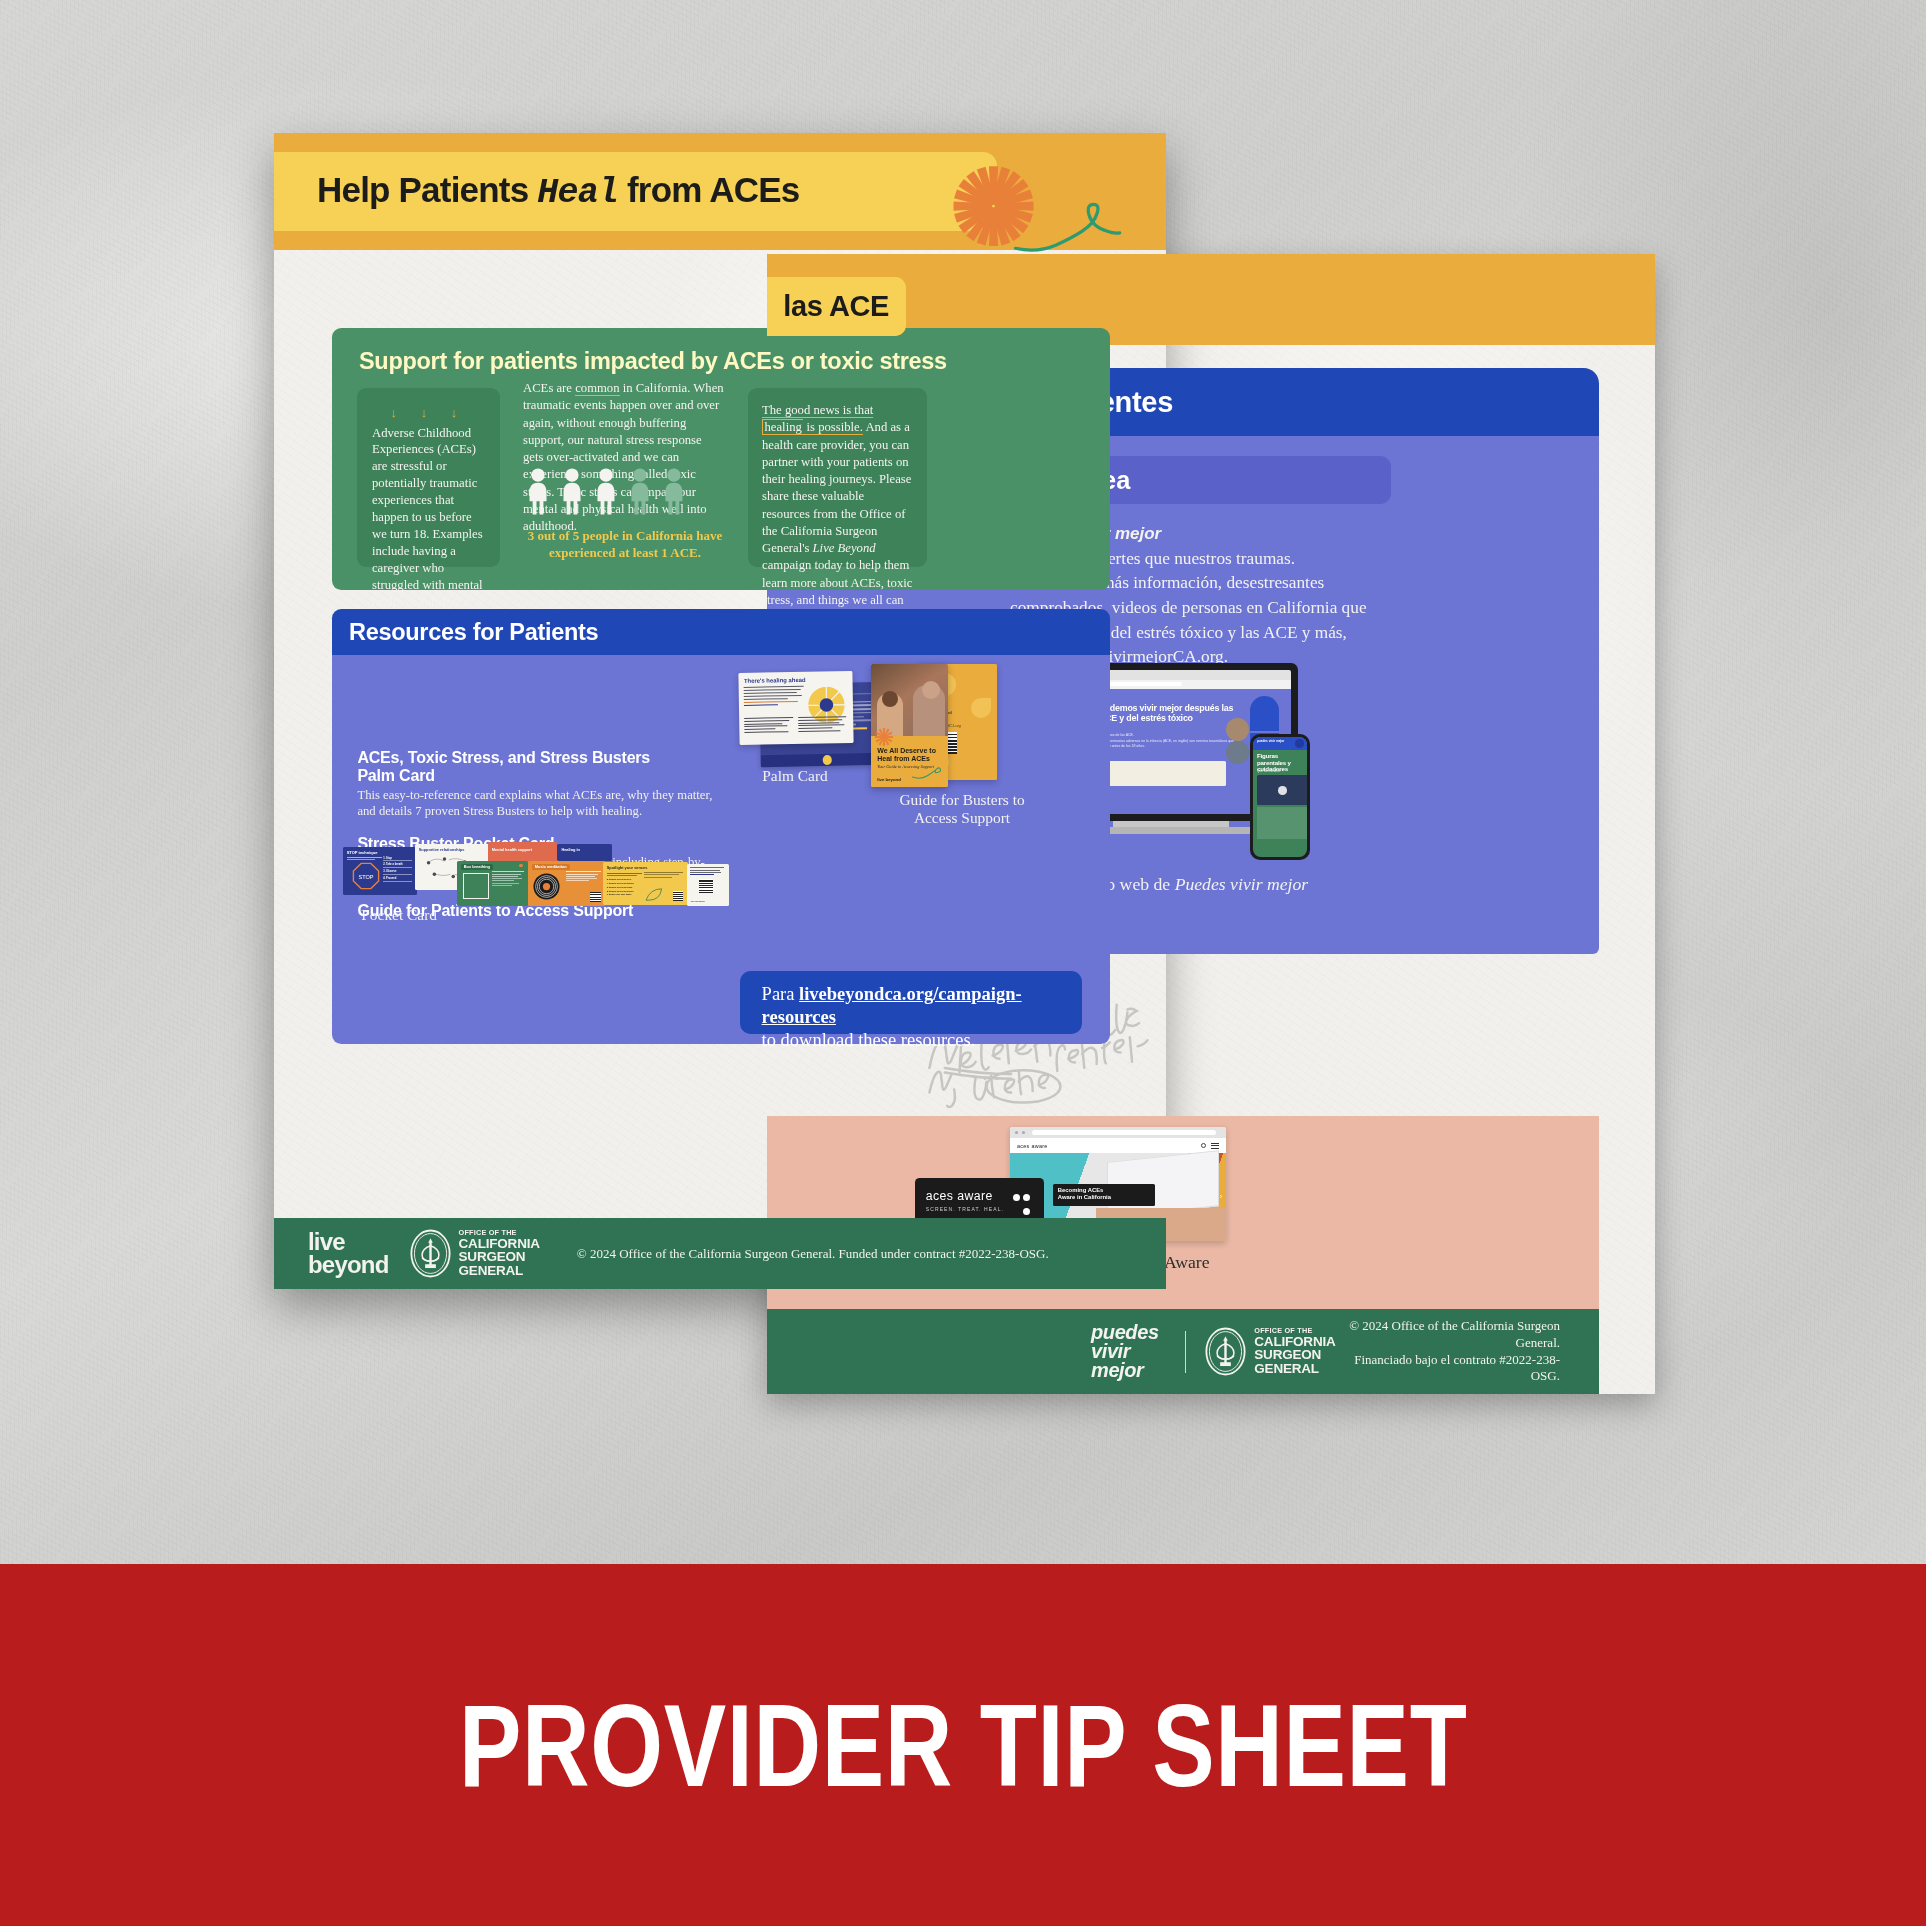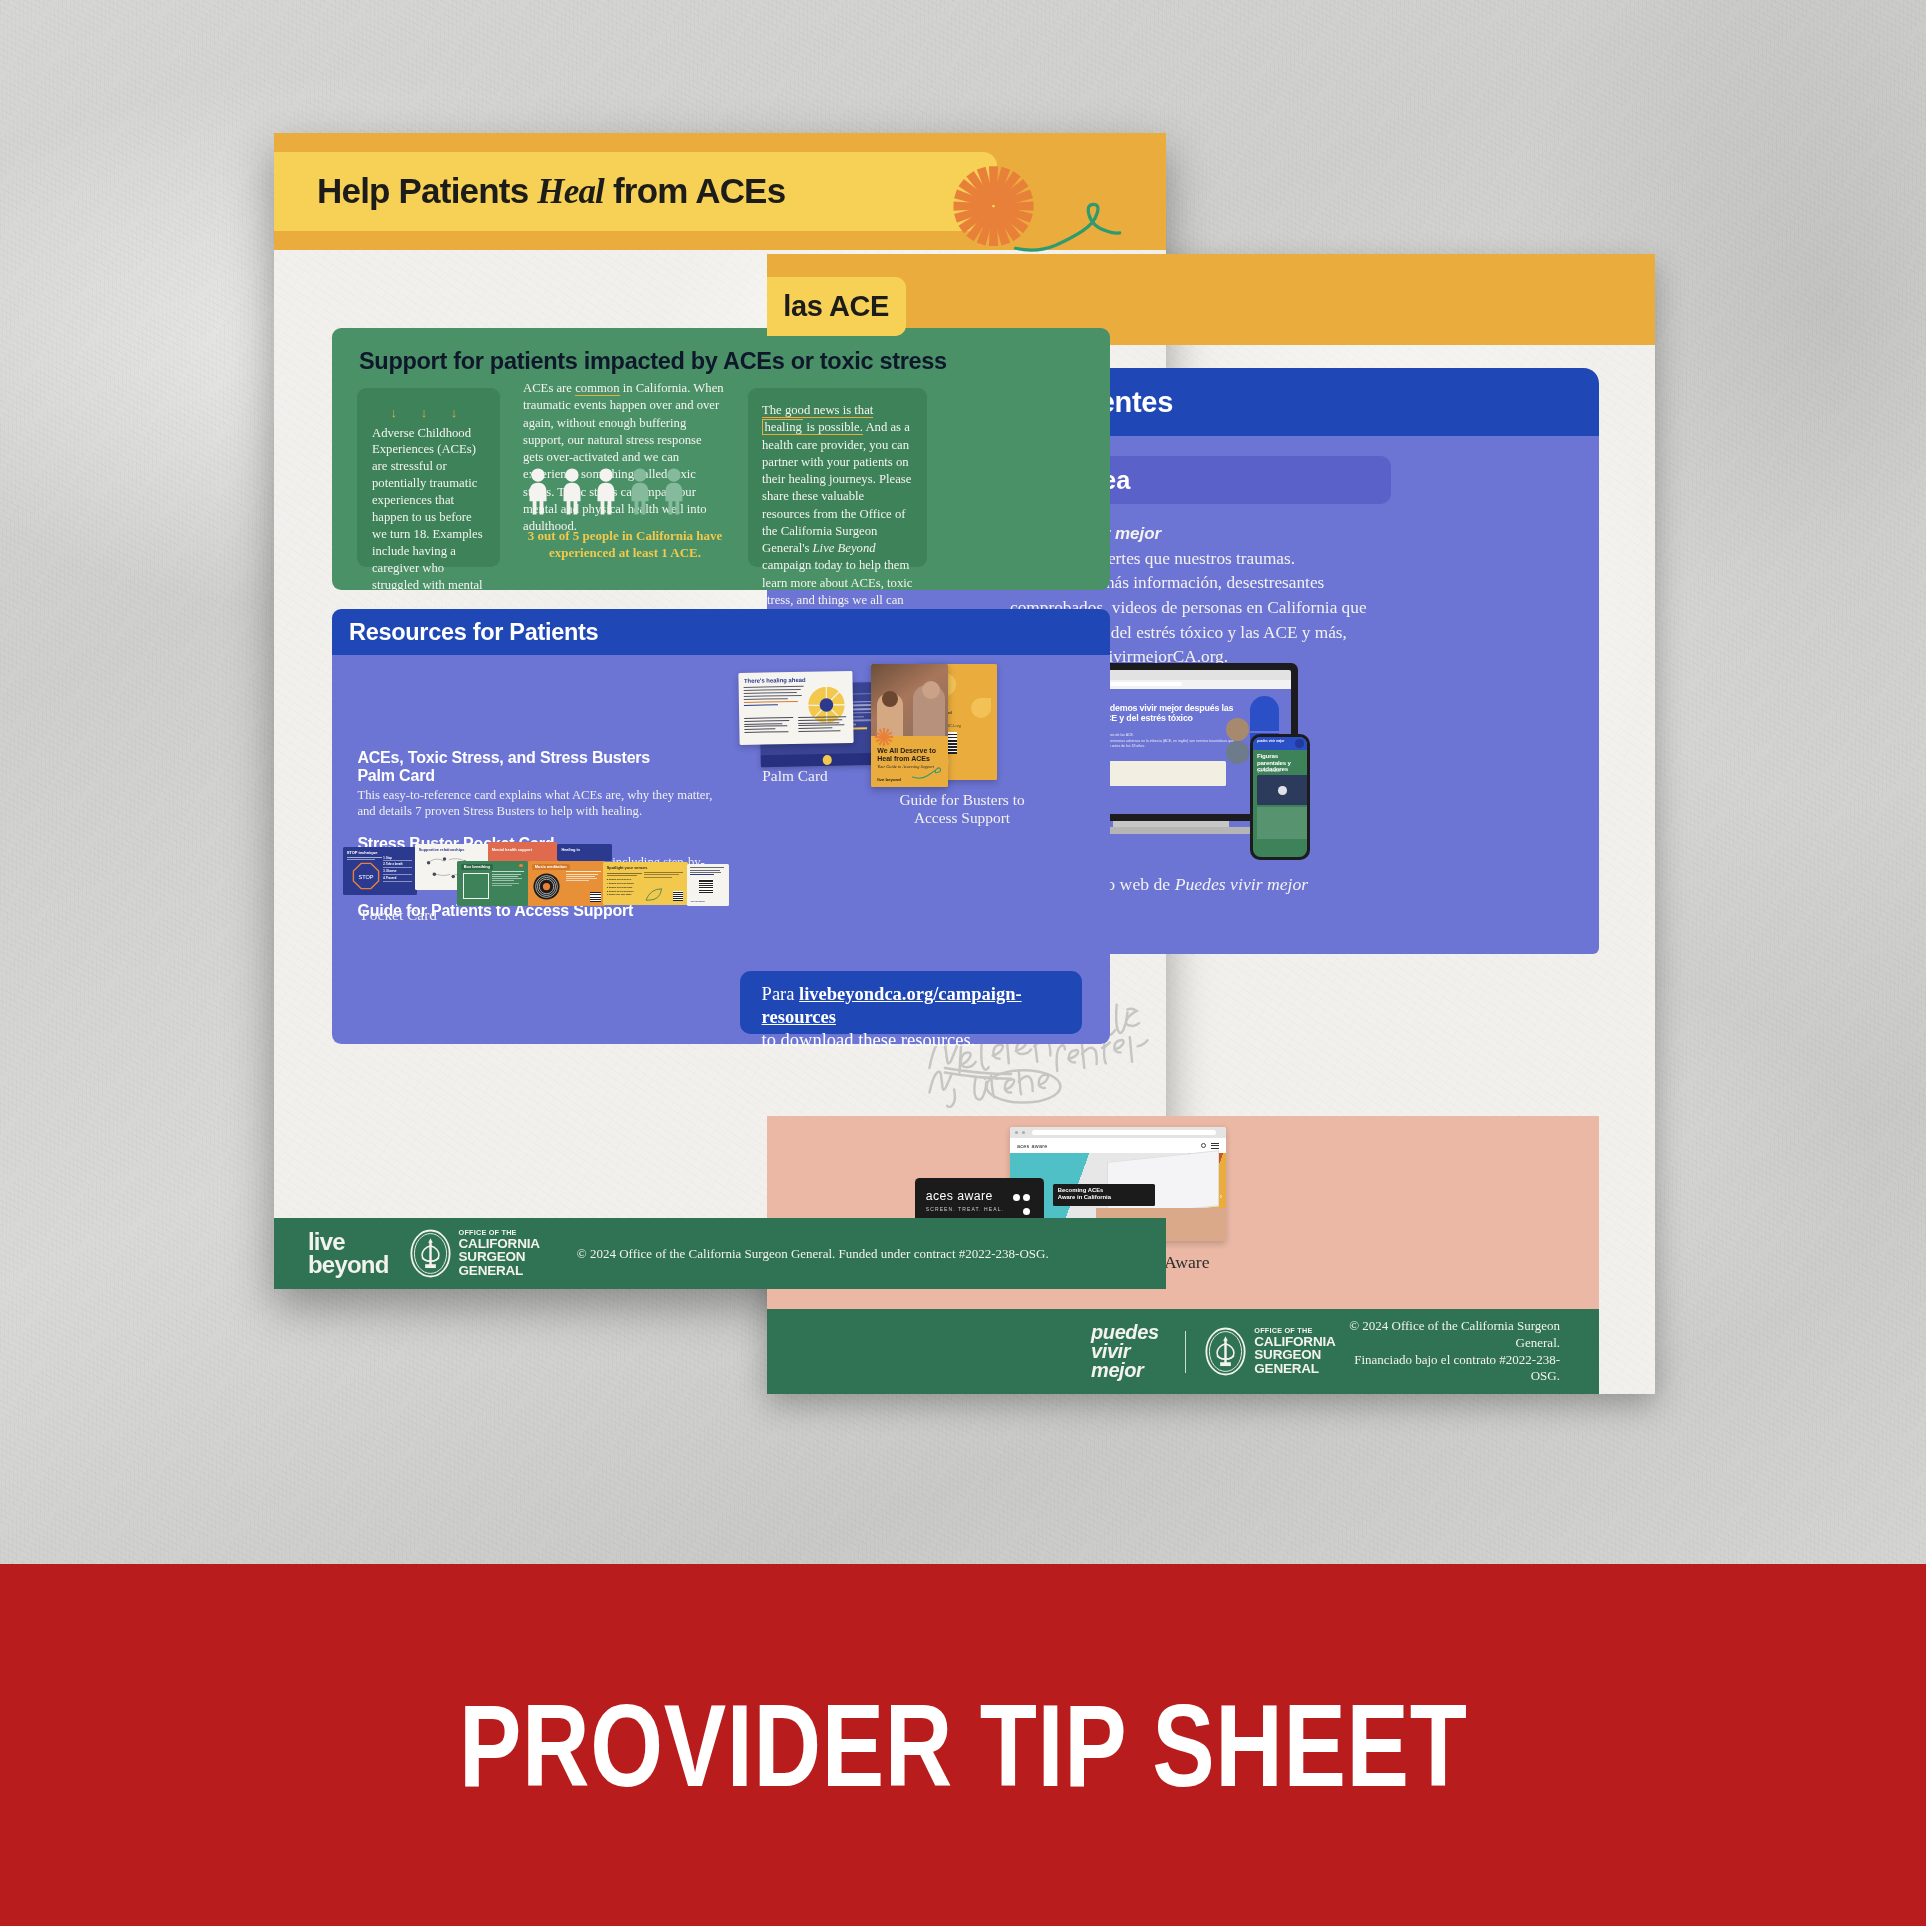--- a/index.html
+++ b/index.html
@@ -97,30 +97,30 @@
     box-shadow: 0 17px 42px rgba(0,0,0,.35);
   }
   #sheet-en .hdr-band { position:absolute; left:0; top:0; width:100%; height:117px; background:#eaac3c; z-index:2;}
   #sheet-en .hdr-pill {
     position:absolute; left:0; top:19px; width:723px; height:79px; background:#f7d155;
     border-radius:0 14px 14px 0; z-index:3; display:flex; align-items:center; padding-left:43px;
   }
   #sheet-en .hdr-pill h1{
     font-size:35px; font-weight:800; color:#1c1c1a; letter-spacing:-0.8px; white-space:nowrap;
   }
-  #sheet-en .hdr-pill h1 .ital{ font-family:Liberation Serif, serif; font-style:italic; font-weight:700; }
+  #sheet-en .hdr-pill h1 .ital{ font-family:Liberation Mono, monospace; font-style:italic; font-weight:700; }
   .sunburst { position:absolute; left:678px; top:29px; width:83px; height:89px; z-index:4; }
   .squiggle { position:absolute; left:740px; top:69px; width:108px; height:54px; z-index:4;}
 
   
   .green-card{
     position:absolute; left:58px; top:195px; width:778px; height:262px;
     background:#4a9168; border-radius:9.2px; z-index:2;
   }
-  .green-card h2{ color:#0f172a; font-size:23.5px; font-weight:800; letter-spacing:-0.3px;
+  .green-card h2{ color:#fef9c3; font-size:23.5px; font-weight:800; letter-spacing:-0.3px;
                   position:absolute; left:27px; top:20px; }
   .gc-col1{
     position:absolute; left:25.4px; top:60px; width:143px; height:179px;
     background:#3d8259; border-radius:9.2px; padding:17px 14.6px 0 14.6px;
   }
   .gc-col1 .arrows{ text-align:center; color:#eaac3c; font-size:13px; letter-spacing:10px; margin-bottom:4.6px; }
   .gc-col1 p{ color:#f4f3ef; font-family:"Liberation Serif", serif; font-size:12.7px; line-height:1.33; }
   .gc-col2{ position:absolute; left:191px; top:52px; width:202px; }
   .gc-col2 p{ color:#f4f3ef; font-family:"Liberation Serif", serif; font-size:12.7px; line-height:1.36; }
   .gc-col2 .uly{ border-bottom:1.9px solid #eaac3c; }

